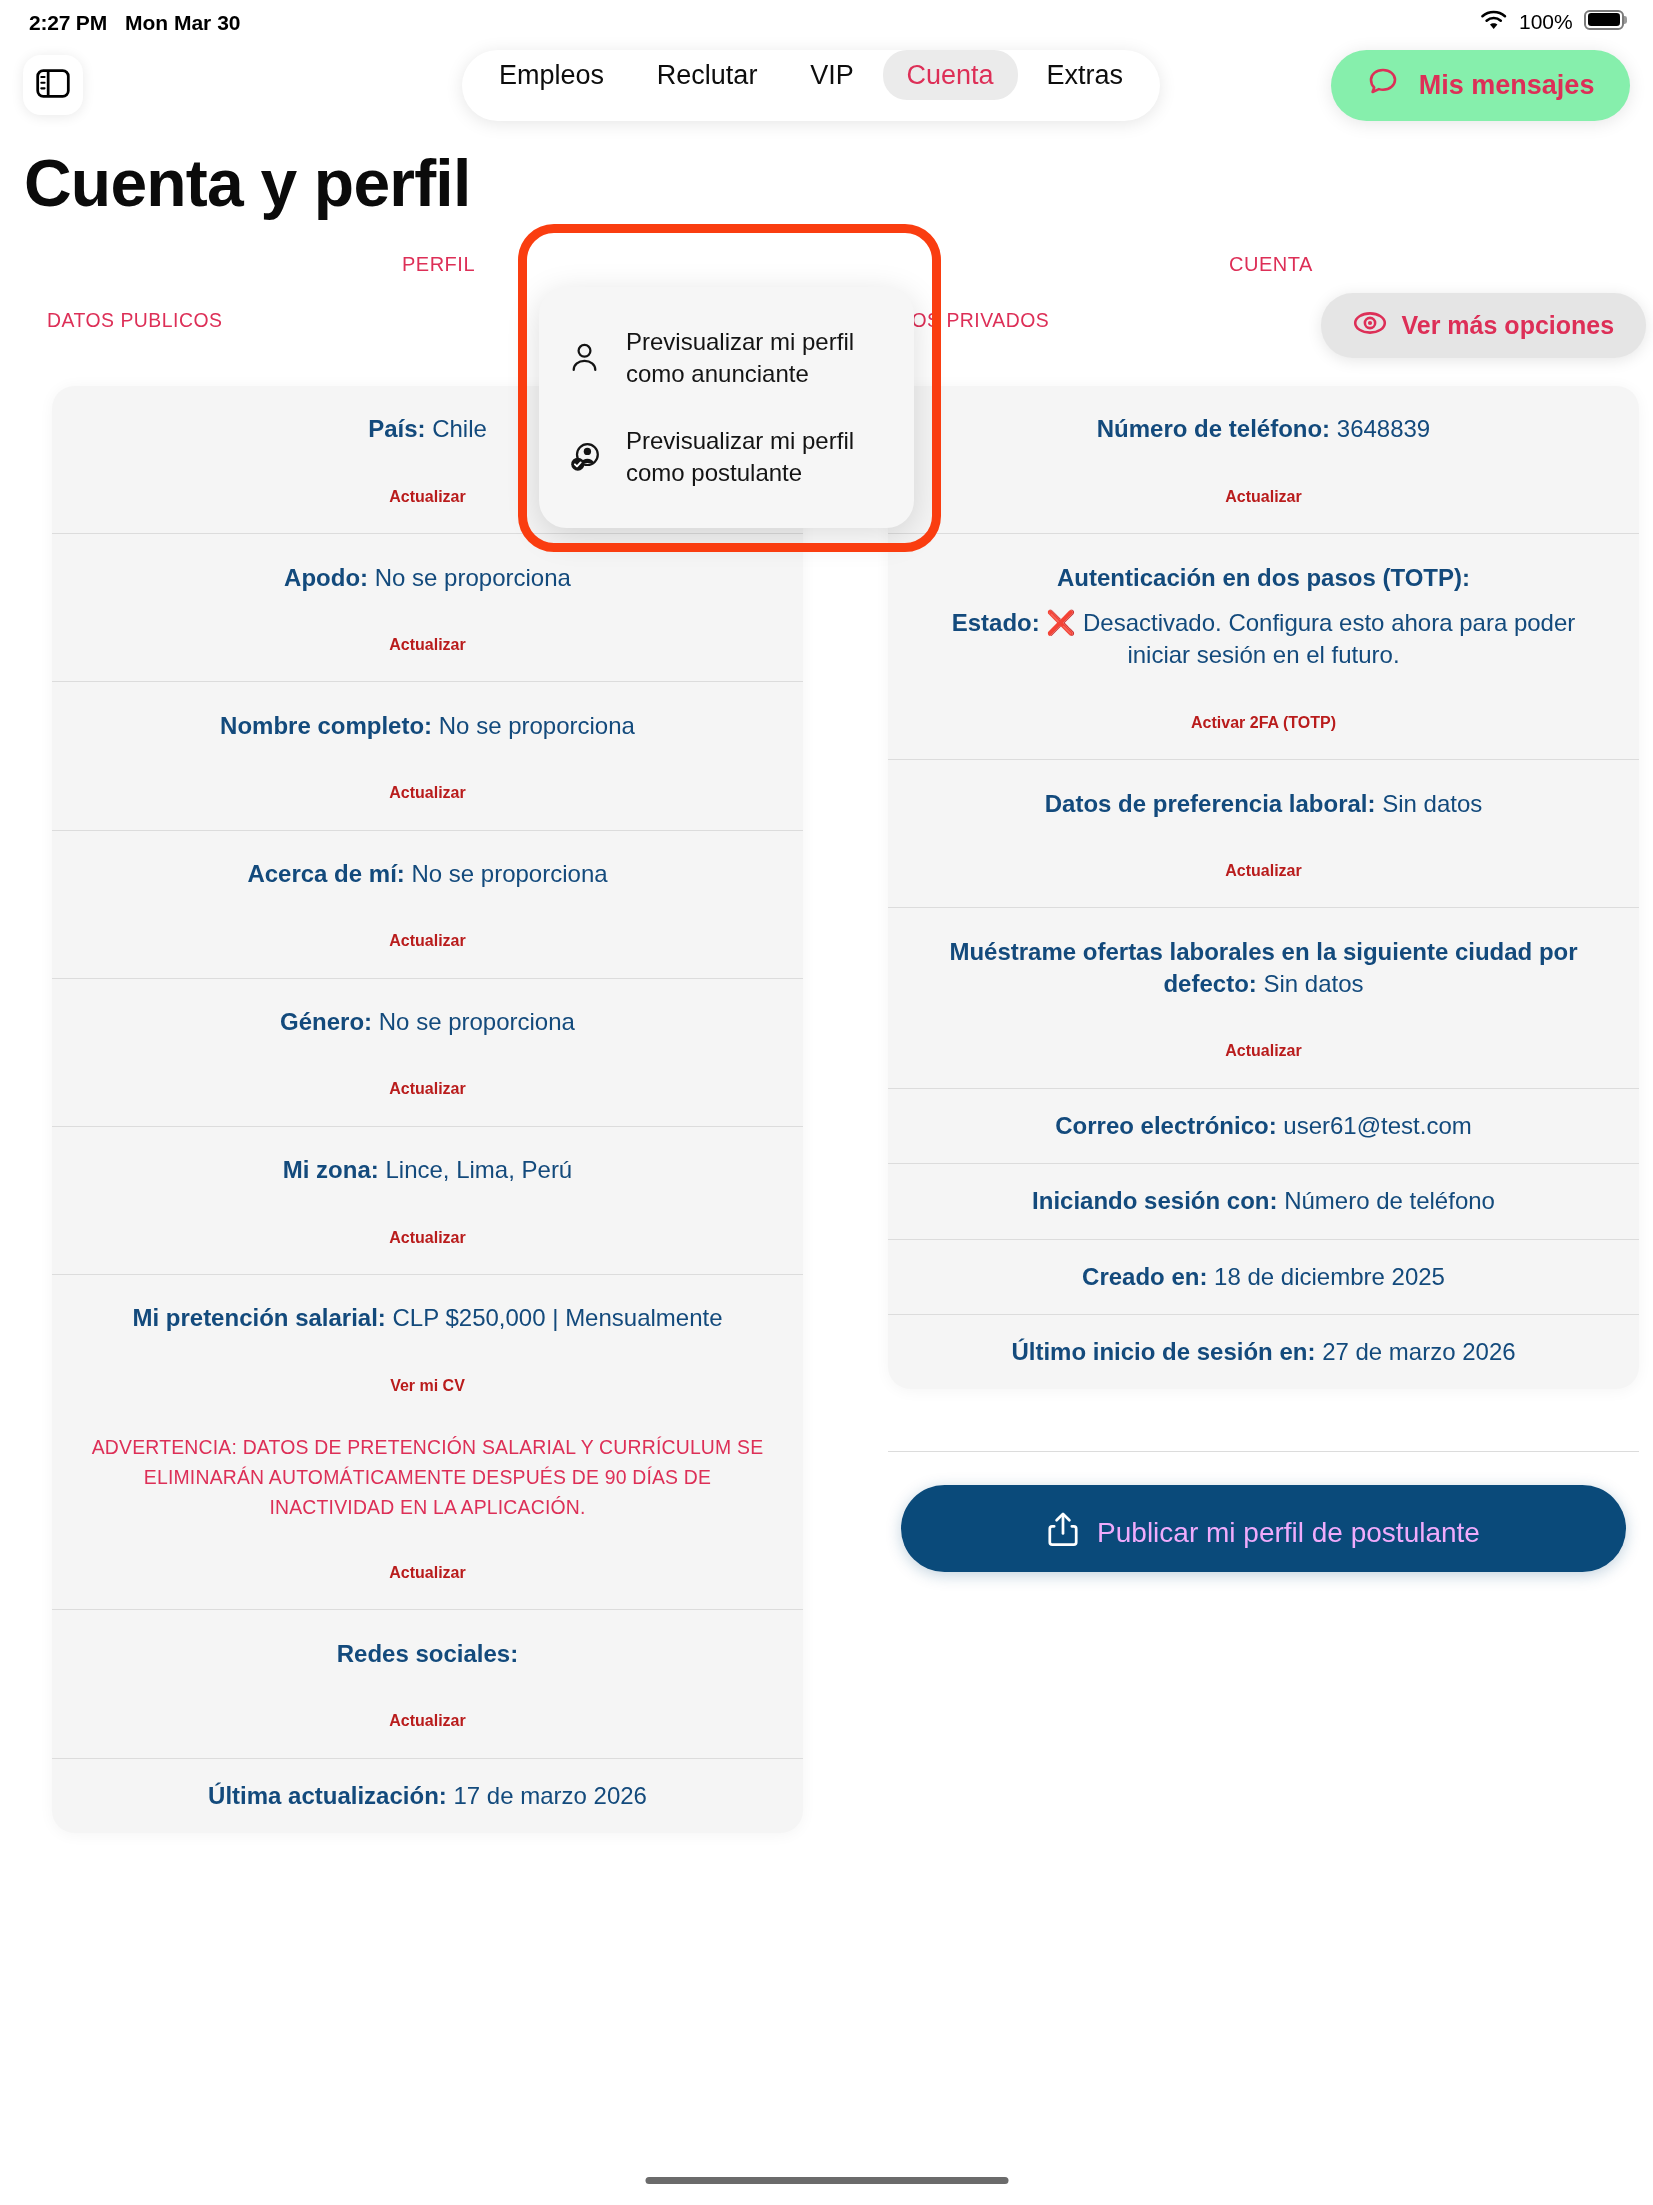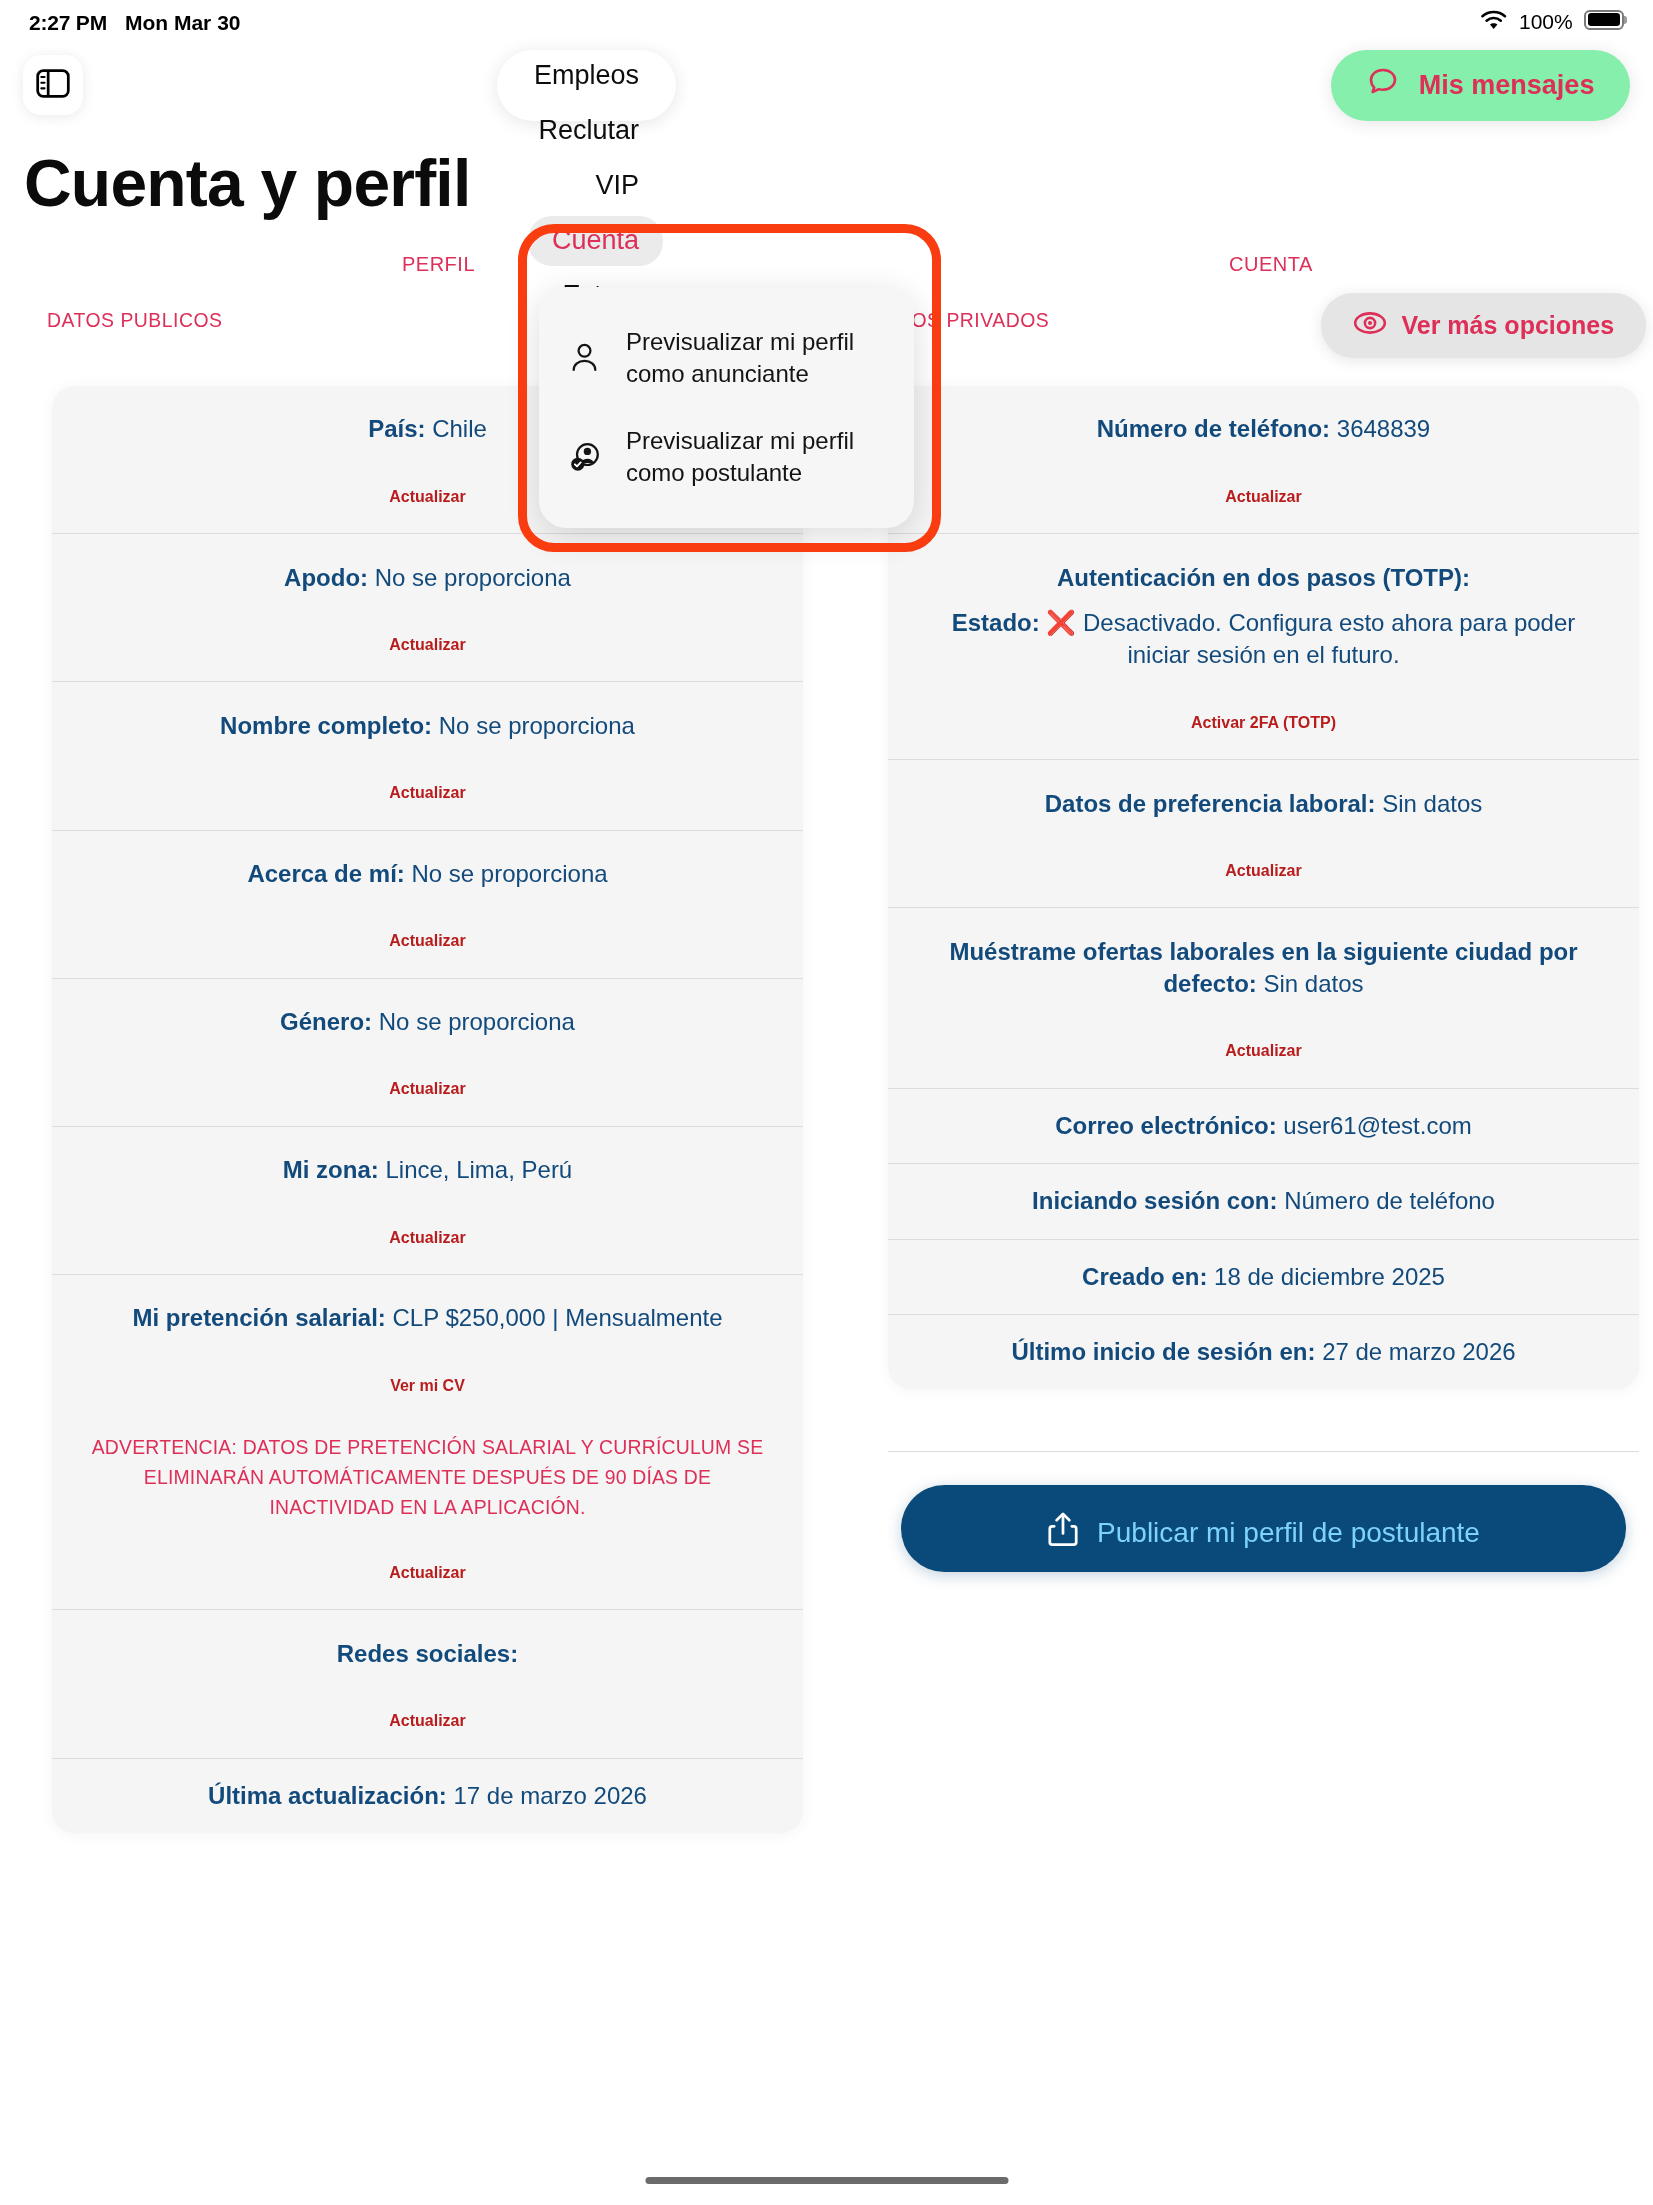--- a/index.html
+++ b/index.html
@@ -31,23 +31,23 @@
     width:3.2px; height:8px; background:#9a9a9a; border-radius:0 2.4px 2.4px 0;
   }
 
   
   .sidebar-btn {
     position:absolute; left:22.6px; top:55px; width:60px; height:60px;
     border-radius:18px; background:#fff; box-shadow:0 1.6px 13px rgba(0,0,0,.09);
     display:flex; align-items:center; justify-content:center; cursor:pointer;
   }
   .nav-pill {
-    position:absolute; left:497px; top:50px; height:71px;
+    position:absolute; left:462px; top:50px; height:71px;
     background:#fff; border-radius:37px; box-shadow:0 2.4px 18px rgba(0,0,0,.10);
-    display:flex; align-items:flex-end; padding:0 13px; gap:4.8px;flex-direction:column;
+    display:flex; align-items:flex-start; padding:0 13px; gap:4.8px;
   }
   .nav-item {
     padding:9.7px 24px; border-radius:24px; font-size:27px; color:#0d0d0d;
     font-weight:400; cursor:pointer; white-space:nowrap;
   }
   .nav-item.active { background:#ebebeb; color:#DD2F57; }
   .msgs-btn {
     position:absolute; right:22.6px; top:50px; height:71px; min-width:291px;
     background:#86efac; border-radius:37px; box-shadow:0 2.4px 18px rgba(0,0,0,.10);
     display:flex; align-items:center; justify-content:space-between; gap:20px;
@@ -109,21 +109,21 @@
   .pub-divider {
     position:absolute; left:888px; top:1451px; width:751px; height:1.2px;
     background:#dcdcdc;
   }
   .pub-btn {
     position:absolute; left:901px; top:1485px; width:725px; height:87px;
     background:#0A4A7A; border-radius:44px;
     display:flex; align-items:center; justify-content:center; gap:18px;
     cursor:pointer; box-shadow:0 3.2px 14.5px rgba(10,74,122,.25);
   }
-  .pub-btn span { color:#7dd3fc; font-size:28px; font-weight:500;margin-top:8px; }
+  .pub-btn span { color:#f0abfc; font-size:28px; font-weight:500;margin-top:8px; }
 
   
   .dropdown {
     position:absolute; left:539px; top:287px; width:375px;
     background:#f6f6f6; border-radius:27.4px;
     box-shadow:0 8px 34px rgba(0,0,0,.14);
     padding:21px 0; z-index:40;
   }
   .dd-item {
     display:flex; align-items:center; gap:22.6px;

